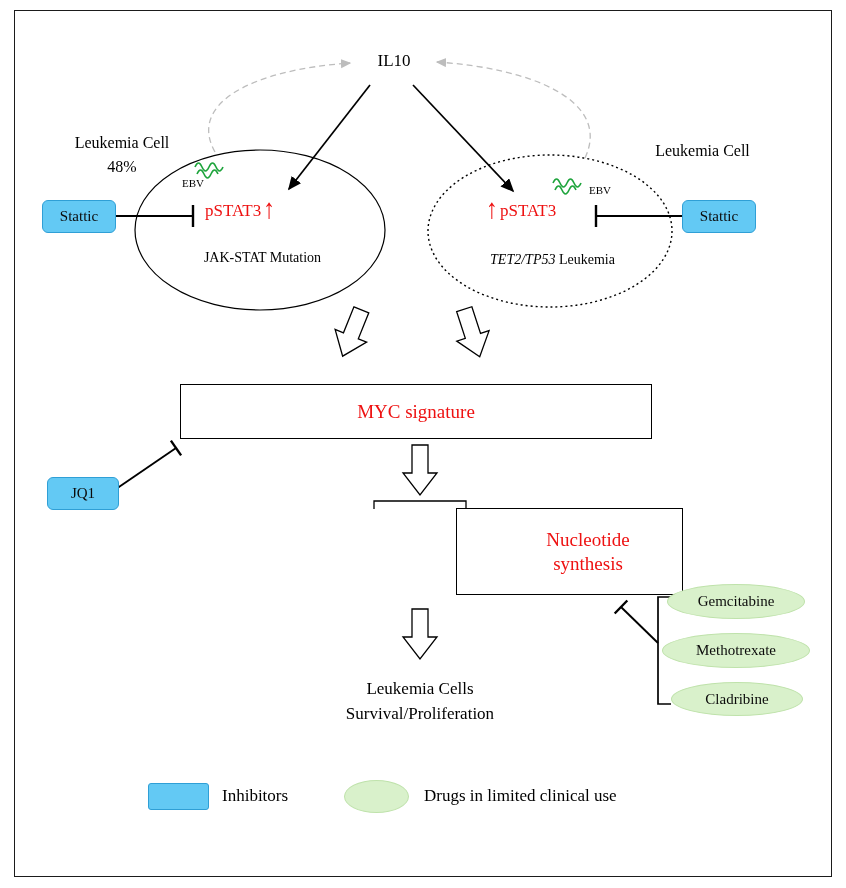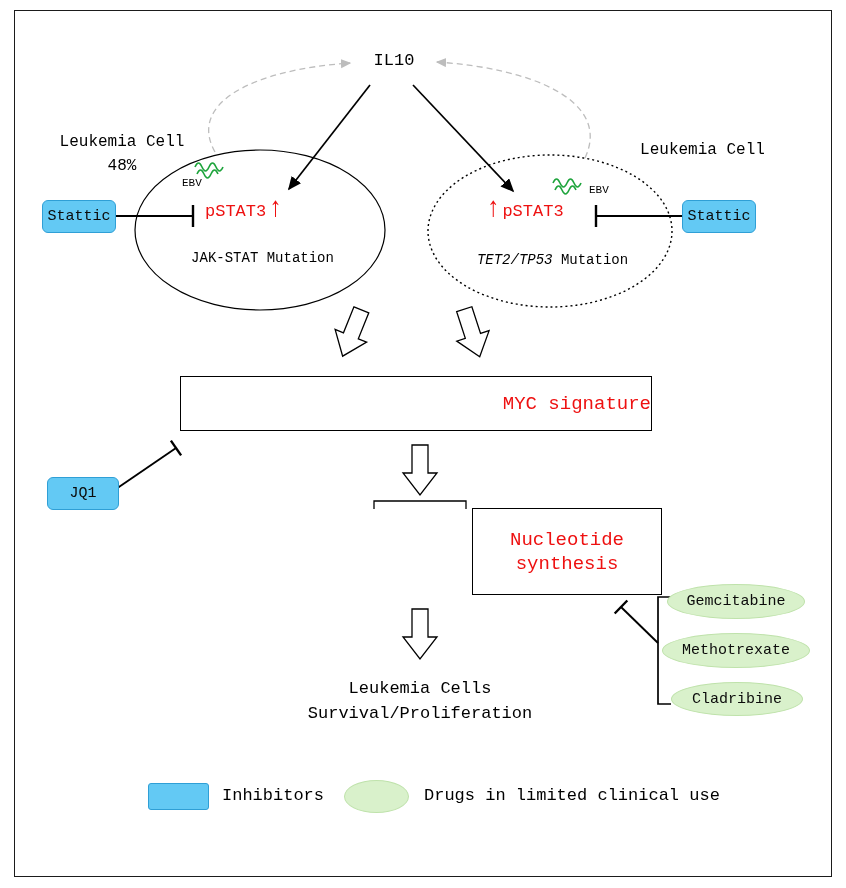--- a/index.html
+++ b/index.html
@@ -1,18 +1,18 @@
 <!DOCTYPE html>
 <html style="--inhibitor-fill: #63c9f4; --inhibitor-border: #2f9fd6; --drug-fill: #d9f1cb; --drug-border: #bfe2ab; --red: #ee1111; --green: #1ea43c; --dashed-gray: #bdbdbd;"><head>
 <meta charset="utf-8">
 <style>
   html,body{margin:0;padding:0;background:#ffffff;}
   .canvas{
     position:relative;width:846px;height:888px;background:#ffffff;
-    font-family:Liberation Mono, monospace;color:#000;overflow:hidden;
+    font-family:Liberation Serif, serif;color:#000;overflow:hidden;
   }
   .frame{position:absolute;left:14px;top:10px;width:816px;height:865px;border:1.5px solid #1b1b1b;}
   svg.overlay{position:absolute;left:0;top:0;width:846px;height:888px;}
   .abs{position:absolute;}
   .ctr{text-align:center;}
   .red{color:var(--red,#ee1111);}
   .lbl16{font-size:16px;line-height:21px;}
   .lbl17{font-size:17px;line-height:22px;}
   .lbl15{font-size:14px;line-height:20px;}
   .ebv{font-size:11px;line-height:13px;color:#000;}
@@ -117,31 +117,31 @@
   </div>
   <div class="abs ctr lbl15" style="left:150px;top:248px;width:225px;">JAK-STAT Mutation</div>
 
   <div class="abs ctr lbl16" style="left:630px;top:140px;width:145px;">Leukemia Cell</div>
   <div class="abs ebv" style="left:589px;top:184px;">EBV</div>
   <div class="abs pstatrow red" style="left:486px;top:200px;">
     <span class="uparrow">↑</span>
     <span>pSTAT3</span>
   </div>
   <div class="abs ctr lbl15" style="left:440px;top:250px;width:225px;">
-    <span class="ital">TET2/TP53</span><span> Mutation</span>
+    <span class="ital">TET2/TP53</span><span> Leukemia</span>
   </div>
 
   <div class="abs pill" style="left:42px;top:200px;width:72px;height:31px;">Stattic</div>
   <div class="abs pill" style="left:682px;top:200px;width:72px;height:31px;">Stattic</div>
   <div class="abs pill" style="left:47px;top:477px;width:70px;height:31px;text-align:center;">JQ1</div>
 
-  <div class="abs box" style="left:180px;top:376px;width:470px;height:53px;justify-content:flex-end;">
+  <div class="abs box" style="left:180px;top:384px;width:470px;height:53px;">
     <span class="boxtext">MYC signature</span>
   </div>
-  <div class="abs box" style="left:472px;top:508px;width:188px;height:85px;">
+  <div class="abs box" style="left:456px;top:508px;width:188px;height:85px;padding-left:37px;">
     <span class="boxtext" style="width:120px;">Nucleotide synthesis</span>
   </div>
 
   <div class="abs ctr lbl17" style="left:300px;top:703px;width:240px;">Survival/Proliferation</div>
   <div class="abs ctr lbl17" style="left:300px;top:678px;width:240px;">Leukemia Cells</div>
 
   <div class="abs drug" style="left:667px;top:584px;width:136px;height:33px;">Gemcitabine</div>
   <div class="abs drug" style="left:662px;top:633px;width:146px;height:33px;">Methotrexate</div>
   <div class="abs drug" style="left:671px;top:682px;width:130px;height:32px;">Cladribine</div>
 

